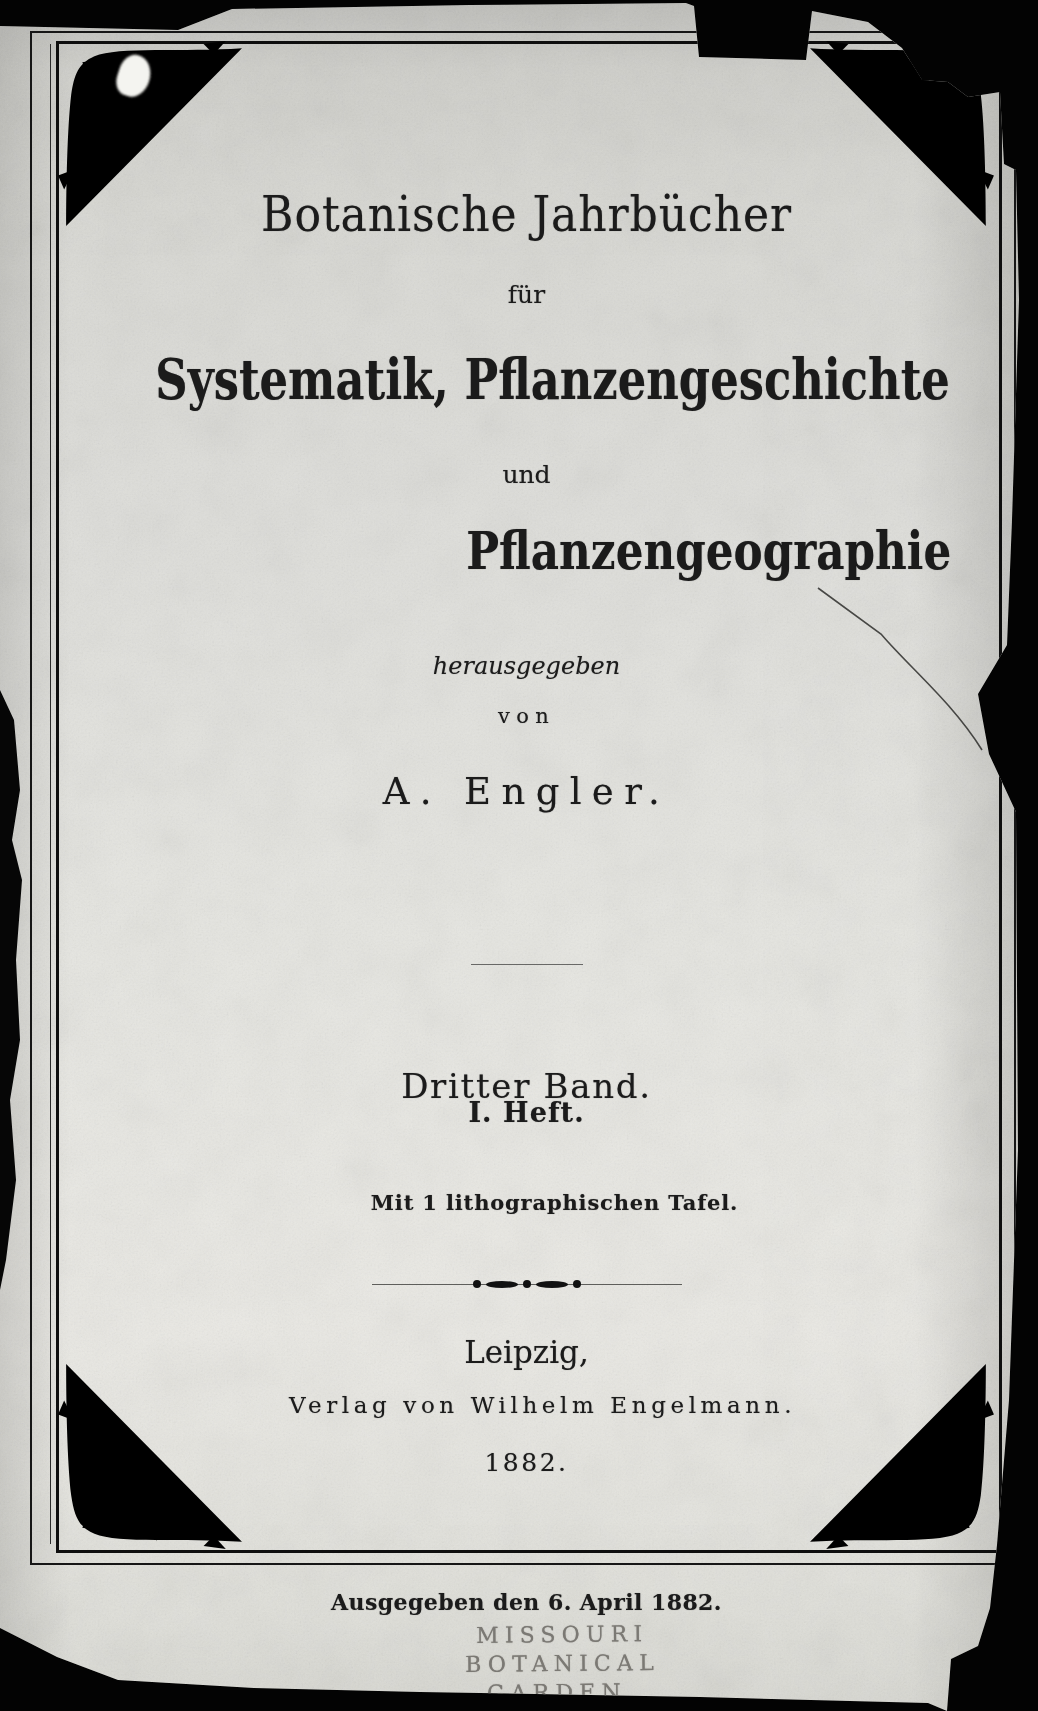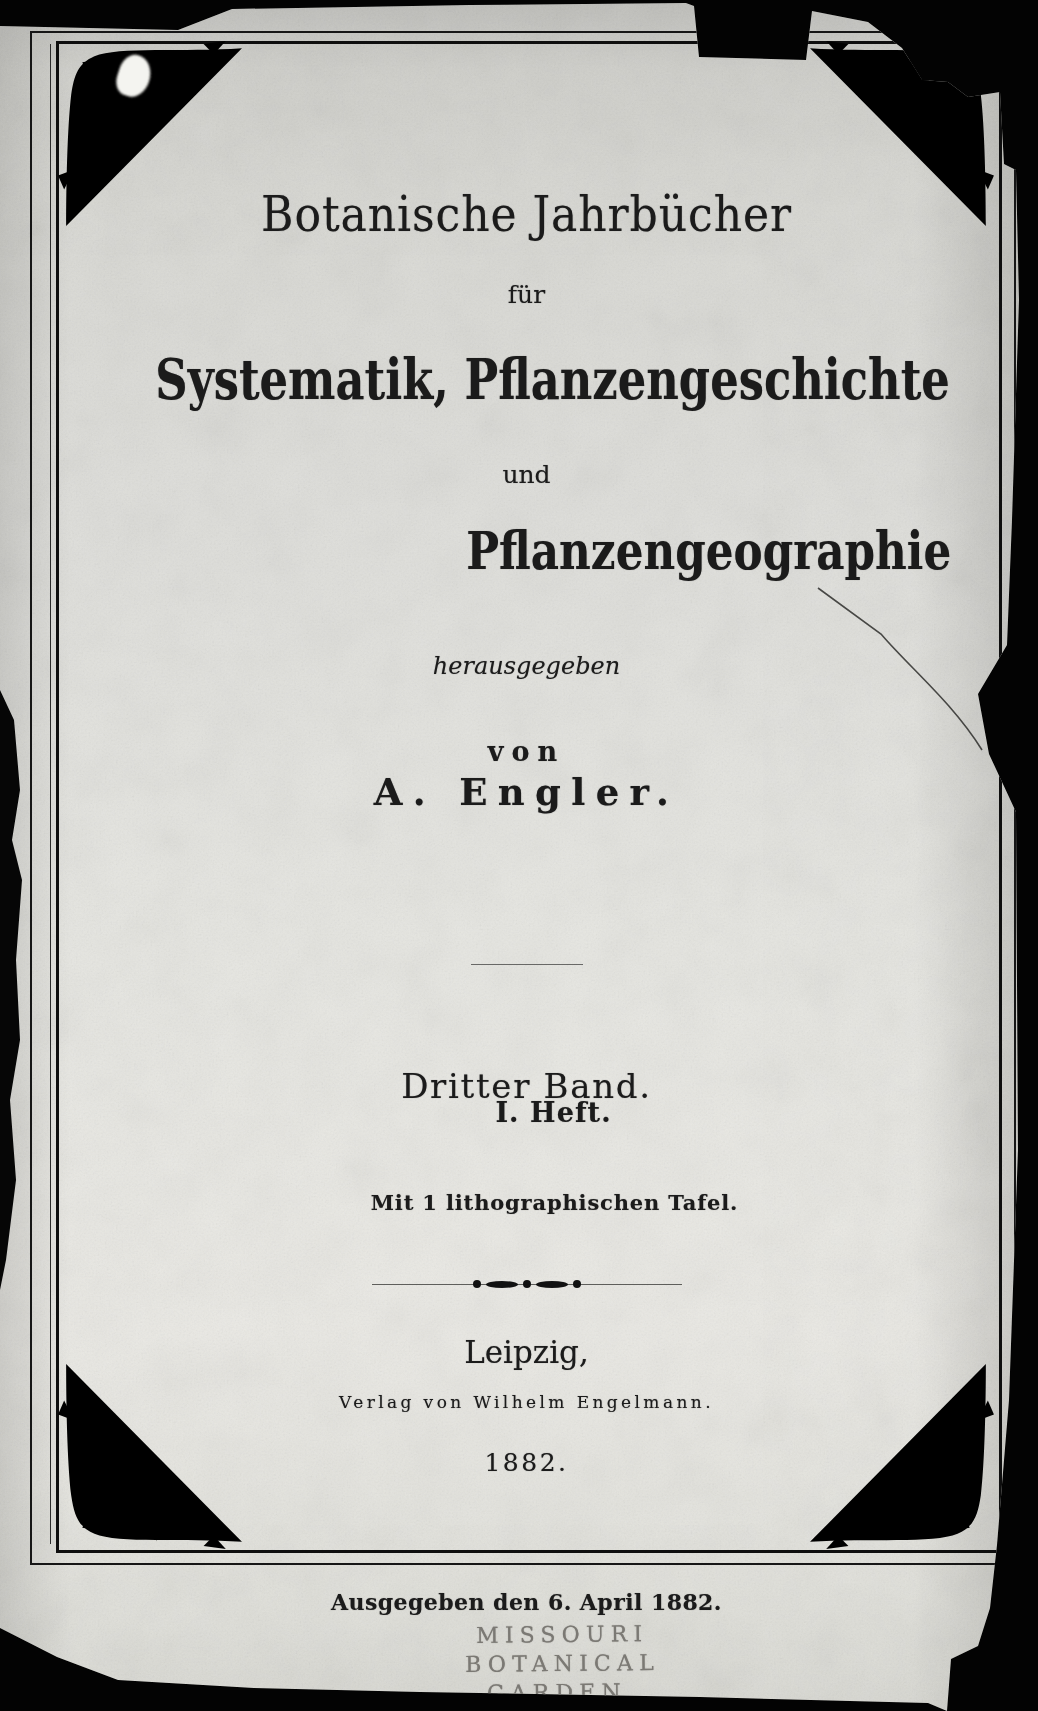--- a/index.html
+++ b/index.html
@@ -38,36 +38,36 @@
   .cond{display:inline-block;}
   .t-title{top:186px;font-size:48px;letter-spacing:.02em;}
   .t-title .cond{transform:scaleX(.92);}
   .t-fur{top:280px;font-size:25px;}
   .t-sub1{top:346px;font-size:56px;font-weight:700;}
   .t-sub1 .cond{transform:scaleX(.80);}
   .t-und{top:460px;font-size:25px;}
   .t-sub2{top:520px;font-size:52px;font-weight:700;text-align:right;}
   .t-sub2 .cond{transform:scaleX(.84);}
   .t-herausg{top:652px;font-size:24px;font-style:italic;}
-  .t-von{top:736px;font-size:27px;letter-spacing:.3em;font-weight:bold;}
-  .t-editor{top:770px;font-size:37px;font-weight:700;letter-spacing:.28em;}
+  .t-von{top:704px;font-size:21px;letter-spacing:.3em;}
+  .t-editor{top:770px;font-size:37px;font-weight:400;letter-spacing:.28em;}
   .rule1{position:absolute;left:56px;width:941px;top:964px;}
   .rule1 i{display:block;width:112px;height:1px;background:#4a4a48;margin:0 auto;opacity:.8;}
   .t-volume{top:1044px;font-size:34px;letter-spacing:.05em;margin-top:22px;}
-  .t-heft{top:1097px;font-size:27px;font-weight:700;letter-spacing:.04em;padding-left:27px;}
+  .t-heft{top:1097px;font-size:27px;font-weight:700;letter-spacing:.04em;}
   .t-plate{top:1190px;font-size:21px;font-weight:700;letter-spacing:.04em;margin-left:28px;}
   .divider{position:absolute;left:56px;width:941px;top:1276px;height:16px;}
   .divider .dv{position:relative;width:310px;height:16px;margin:0 auto;}
   .divider .dline{position:absolute;left:0;right:0;top:8px;height:1px;background:#3c3c3a;opacity:.8;}
   .divider .glyphs{position:absolute;left:50%;top:0;transform:translateX(-50%);
       display:flex;align-items:center;gap:5px;height:16px;}
   .divider .dot{width:8px;height:8px;border-radius:50%;background:#111;}
   .divider .lens{width:32px;height:7px;border-radius:50%;background:#111;}
   .t-city{top:1334px;font-size:31px;}
-  .t-publisher{top:1392px;font-size:17px;letter-spacing:.2em;}
+  .t-publisher{top:1392px;font-size:23px;letter-spacing:.2em;padding-left:16px;}
   .t-year{top:1448px;font-size:25px;letter-spacing:.1em;}
   .t-issued{top:1589px;font-size:22px;font-weight:700;letter-spacing:.02em;}
   .stamp{position:absolute;left:56px;width:941px;top:1620px;text-align:center;
       transform:translateX(36px) rotate(-0.6deg);
       font-size:22px;line-height:29px;letter-spacing:.28em;color:#7b7974;
       text-shadow:0 0 1px rgba(120,118,112,.8);font-weight:400;}
 </style>
 </head>
 <body>
 

